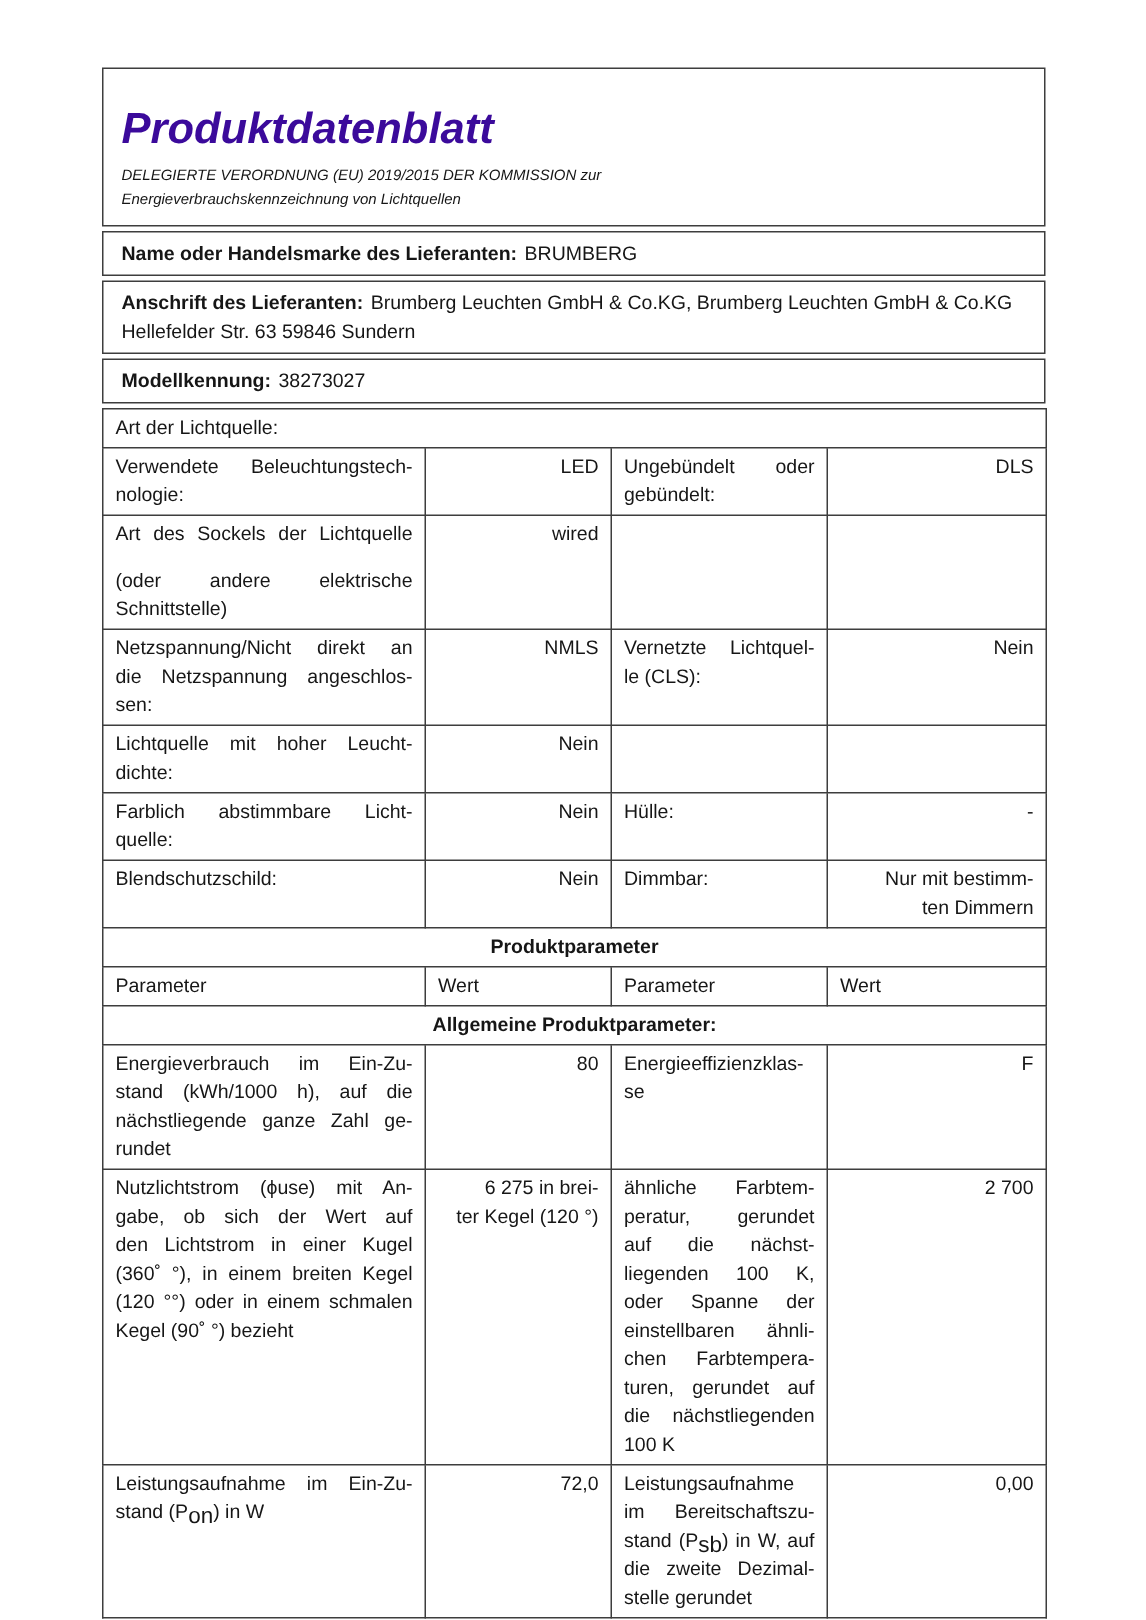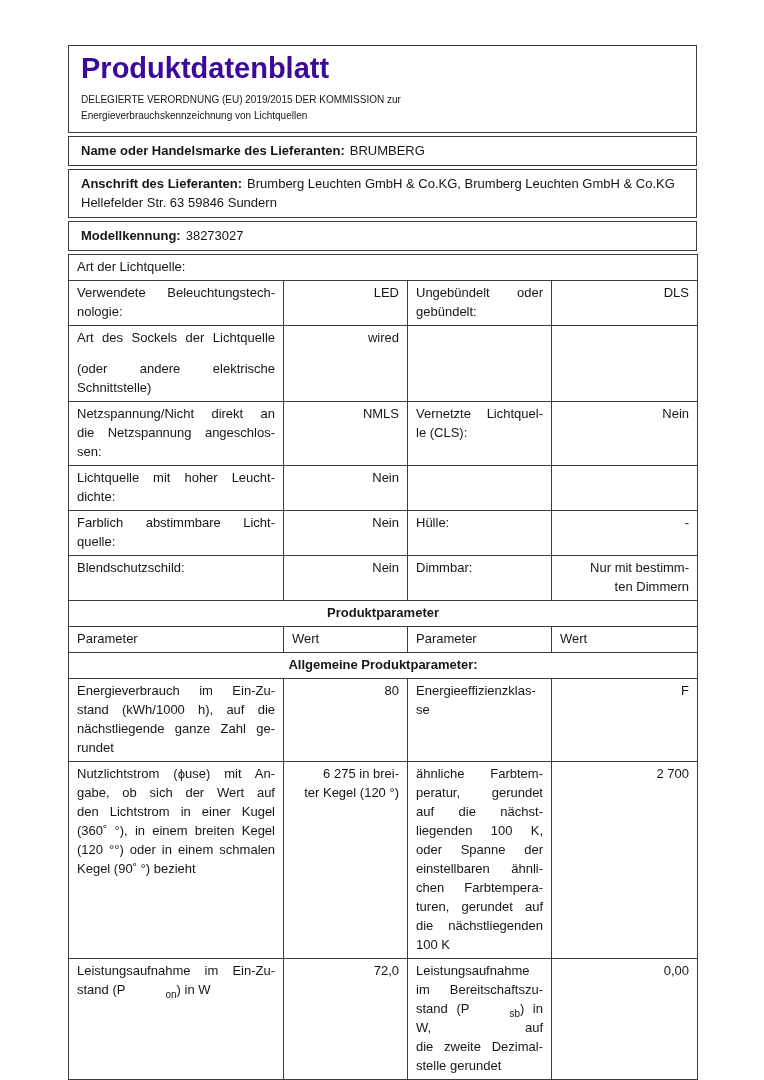--- a/index.html
+++ b/index.html
@@ -16,21 +16,21 @@
     position: absolute;
     left: 68px; top: 45px;
     width: 629px;
   }
   .box {
     border: 1px solid #3d3d3d;
     margin-bottom: 3px;
     box-sizing: border-box;
     background: #ffffff;
   }
-  .title-box { padding: 6px 12px 9px 12px; }
+  .title-box { padding: 24px 12px 9px 12px; font-style: italic; }
   .doc-title {
     margin: 0 0 7px 0;
     font-size: 29px;
     font-weight: bold;
     letter-spacing: 0px;
     line-height: 1.15;
   }
   .doc-subtitle {
     font-size: 10px;
     line-height: 15.5px;
@@ -58,21 +58,21 @@
     box-sizing: border-box;
     overflow: hidden;
   }
   td.sec-left { font-weight: normal; padding: 4px 10px 5px 10px; }
   td.sec-center { font-weight: bold; text-align: center; padding: 2px 8px 3px 8px; }
   td.colhdr { padding: 2px 8px 3px 8px; }
   td.v { text-align: right; white-space: pre-line; }
   td.p {}
   .jline { text-align: justify; text-align-last: justify; -moz-text-align-last: justify; }
   .lline { text-align: left; }
-  sub.sm { font-size: 10px; line-height: 0; margin-left: 40px; }
+  sub.sm { font-size: 15px; line-height: 0; }
 </style>
 </head>
 <body>
 
 <div class="page">
   <div class="content">
 
     <div class="box title-box">
       <h1 class="doc-title" style="color: rgb(59, 10, 155);">Produktdatenblatt</h1>
       <div class="doc-subtitle">DELEGIERTE VERORDNUNG (EU) 2019/2015 DER KOMMISSION zur

